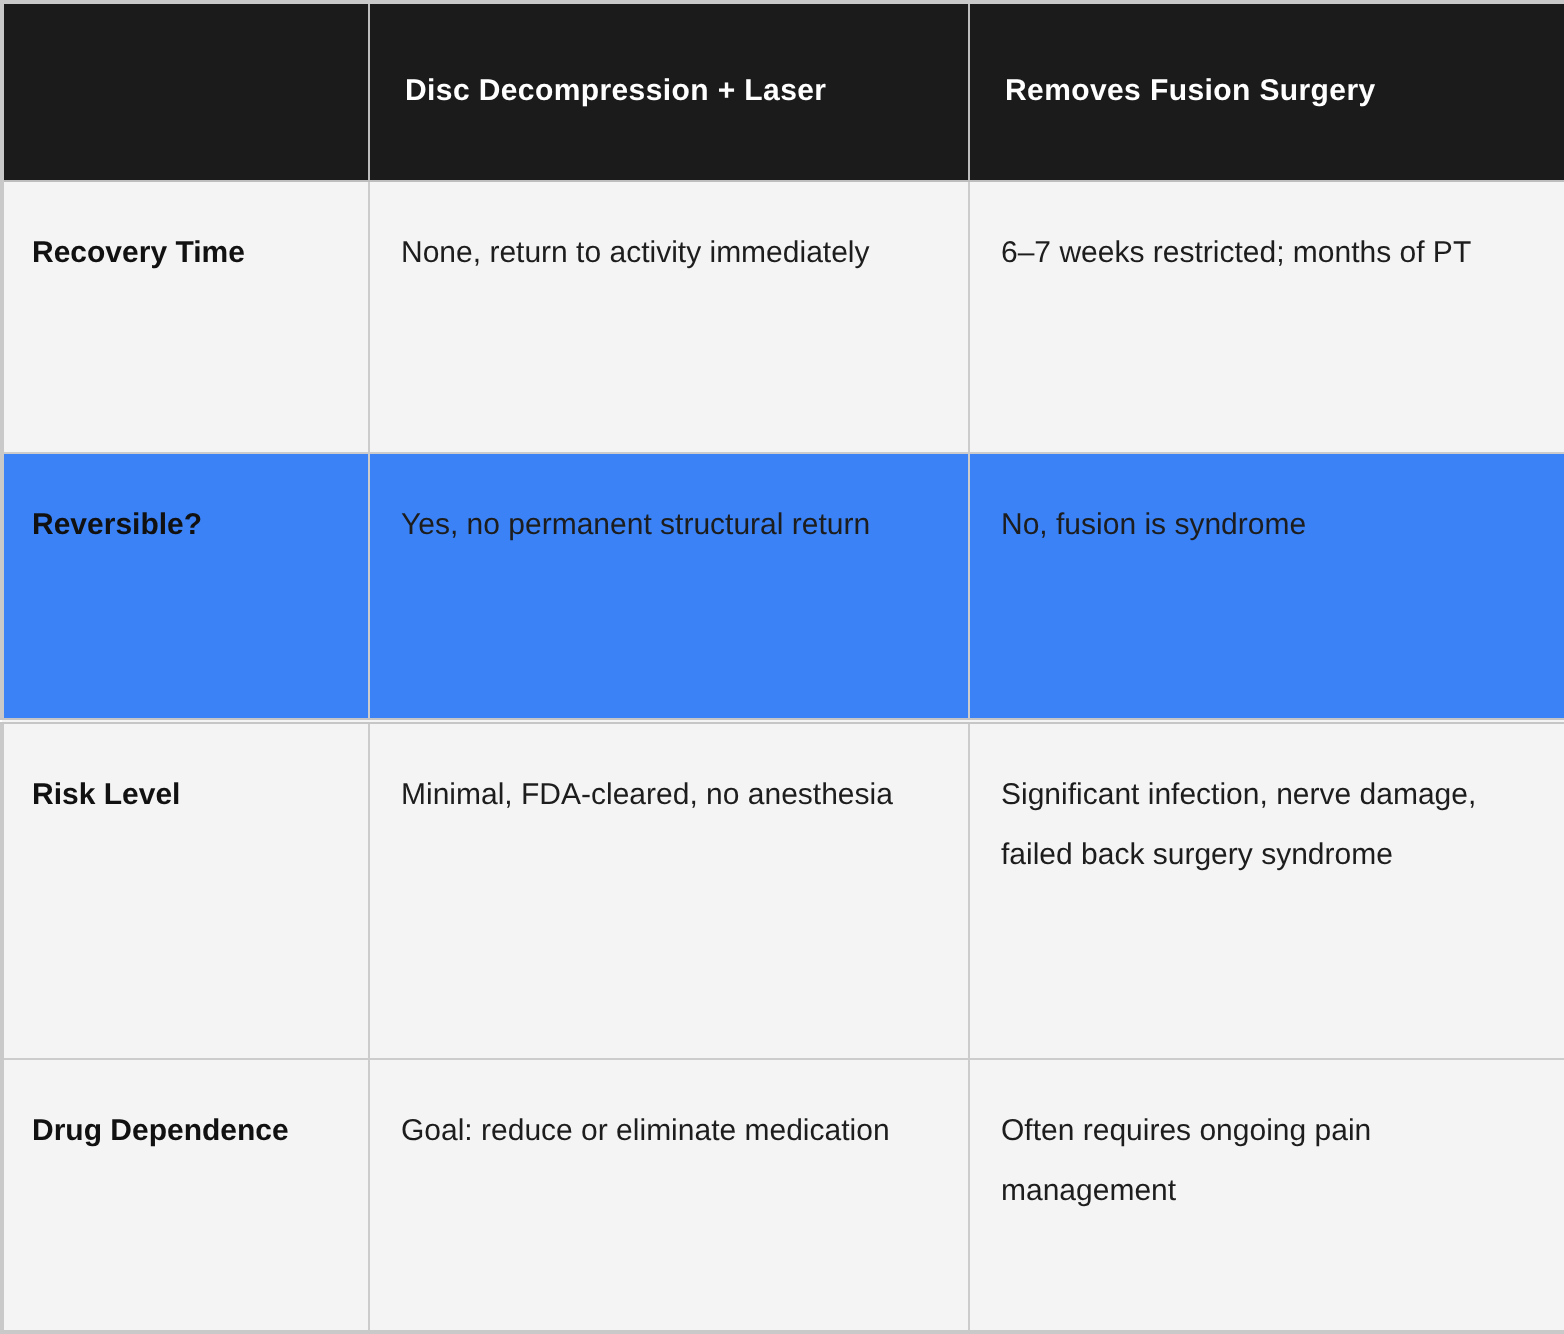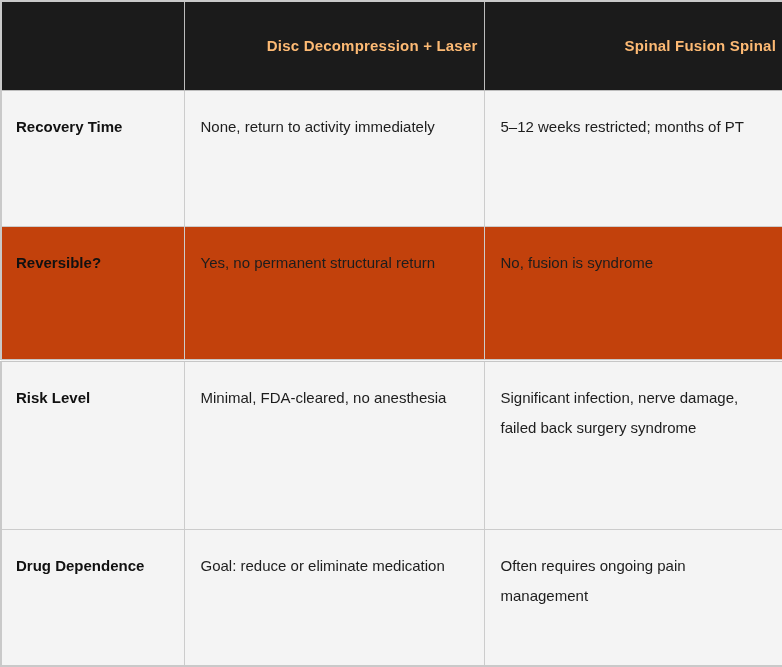--- a/index.html
+++ b/index.html
@@ -30,43 +30,43 @@
     border: 1px solid #cccccc;
     box-sizing: border-box;
   }
   
   table.compare { border: 2px solid #c9c9c9; }
   table.compare thead th { border-color: #bdbdbd; }
 
   table.compare thead tr { height: 89px; }
   table.compare thead th {
     background: #1b1b1b;
-    color: #fdba74;
+    color: #ffffff;
     font-size: 15px;
     font-weight: 700;
-    text-align: right;
+    text-align: left;
     vertical-align: middle;
-    padding: 0 6px;
+    padding: 0 18px;
     letter-spacing: 0.2px;
   }
 
   table.compare tbody td {
     vertical-align: top;
     padding: 21px 18px 18px 16px;
     font-size: 15px;
     line-height: 30px;
     color: #1d1d1d;
   }
   table.compare tbody td.row-label {
     font-weight: 700;
     color: #111111;
     padding-left: 14px;
   }
   table.compare tbody tr.alt td { background: #f4f4f4; }
-  table.compare tbody tr.plain td { background: #c2410c; }
+  table.compare tbody tr.plain td { background: #3b82f6; }
 
   table.compare tbody tr.r1 { height: 110px; }
   table.compare tbody tr.r2 { height: 108px; }
   table.compare tbody tr.r3 { height: 137px; }
   table.compare tbody tr.r4 { height: 111px; }
   table.compare tbody tr.r5 { height: 110px; border-radius: 12px; }
 
   
   table.compare tbody tr.section-divider td {
     border-top: 3px double #c6c6c6;
@@ -79,28 +79,28 @@
   <table class="compare">
     <colgroup>
       <col class="c0">
         <col class="c1">
         <col class="c2">
     </colgroup>
     <thead>
       <tr>
         <th></th>
         <th>Disc Decompression + Laser</th>
-        <th>Spinal Fusion Spinal</th>
+        <th>Removes Fusion Surgery</th>
       </tr>
     </thead>
     <tbody>
       <tr class="r1 alt">
         <td class="row-label">Recovery Time</td>
         <td>None, return to activity immediately</td>
-        <td>5–12 weeks restricted; months of PT</td>
+        <td>6–7 weeks restricted; months of PT</td>
       </tr>
       <tr class="r2 plain">
         <td class="row-label">Reversible?</td>
         <td>Yes, no permanent structural return</td>
         <td>No, fusion is syndrome</td>
       </tr>
       <tr class="r3 alt section-divider">
         <td class="row-label">Risk Level</td>
         <td>Minimal, FDA-cleared, no anesthesia</td>
         <td>Significant infection, nerve damage, failed back surgery syndrome</td>

